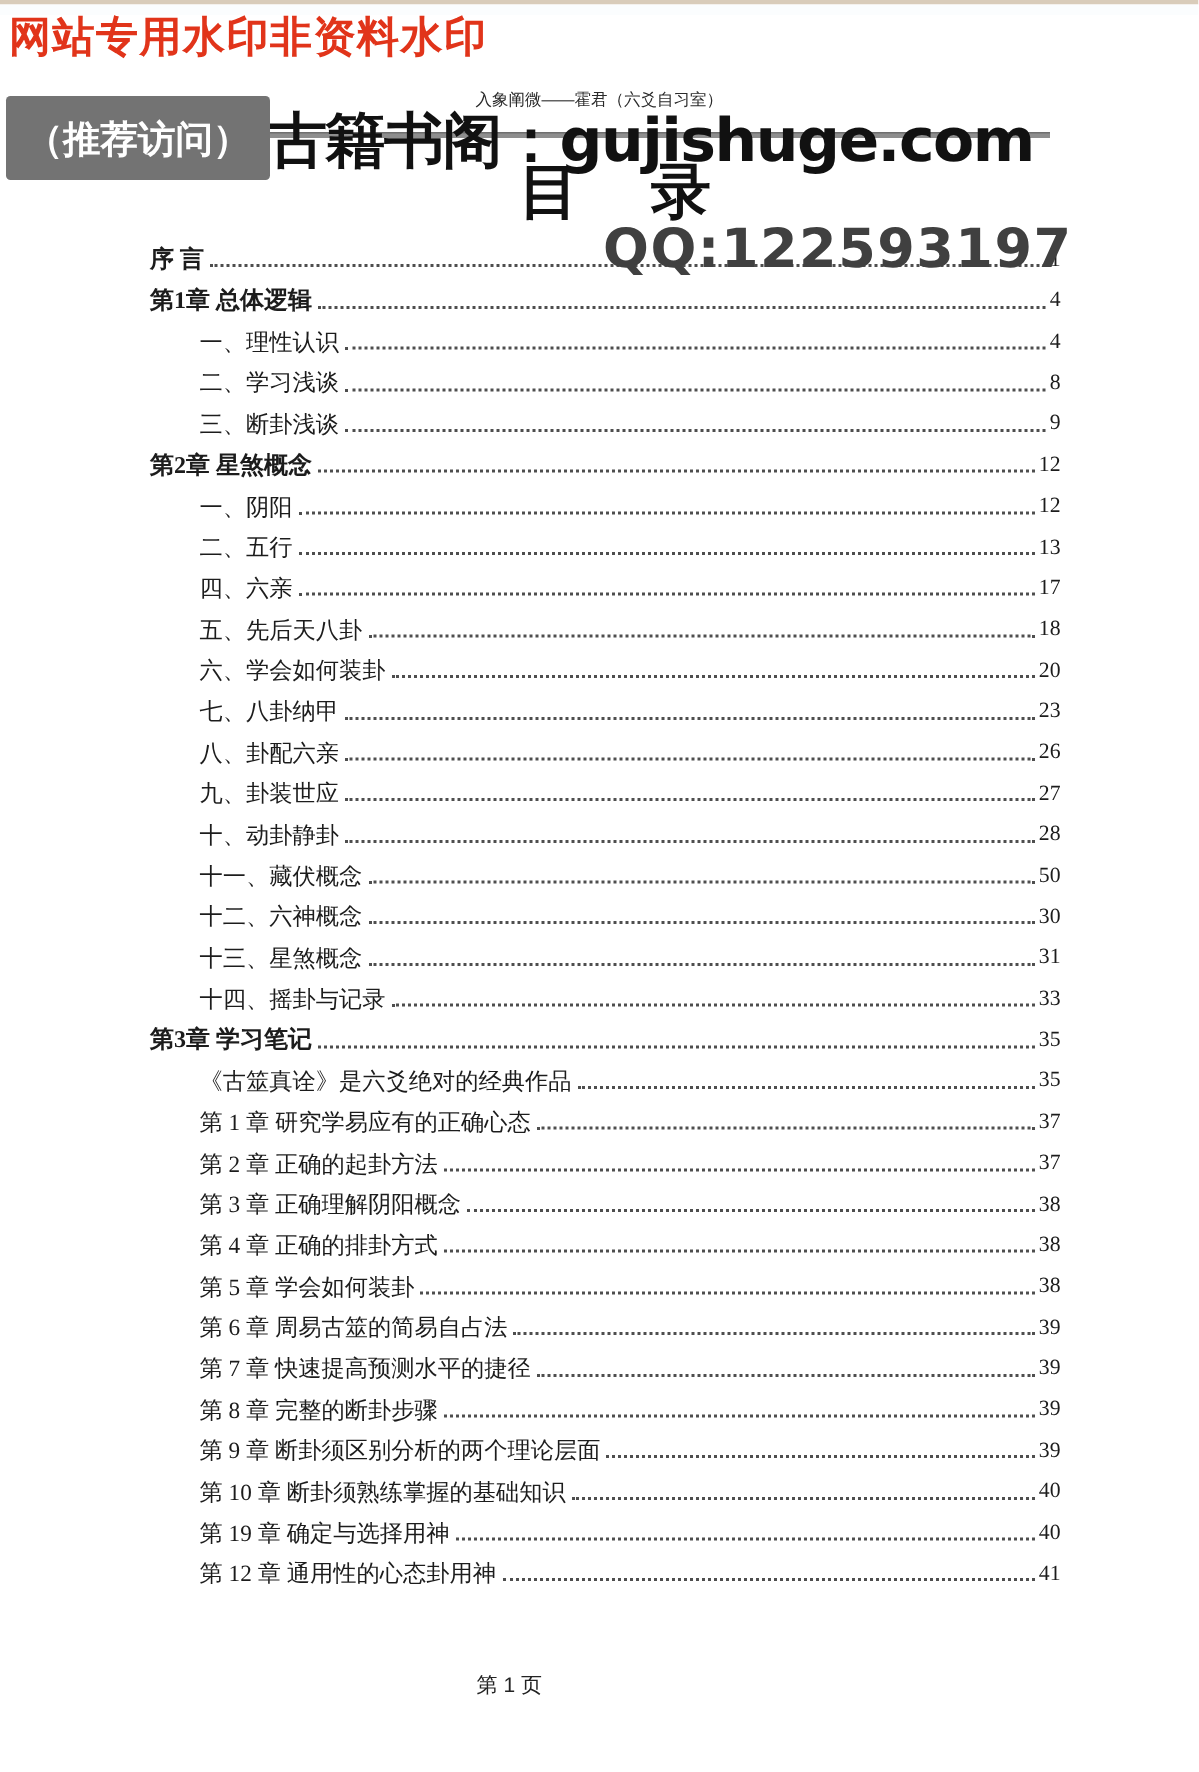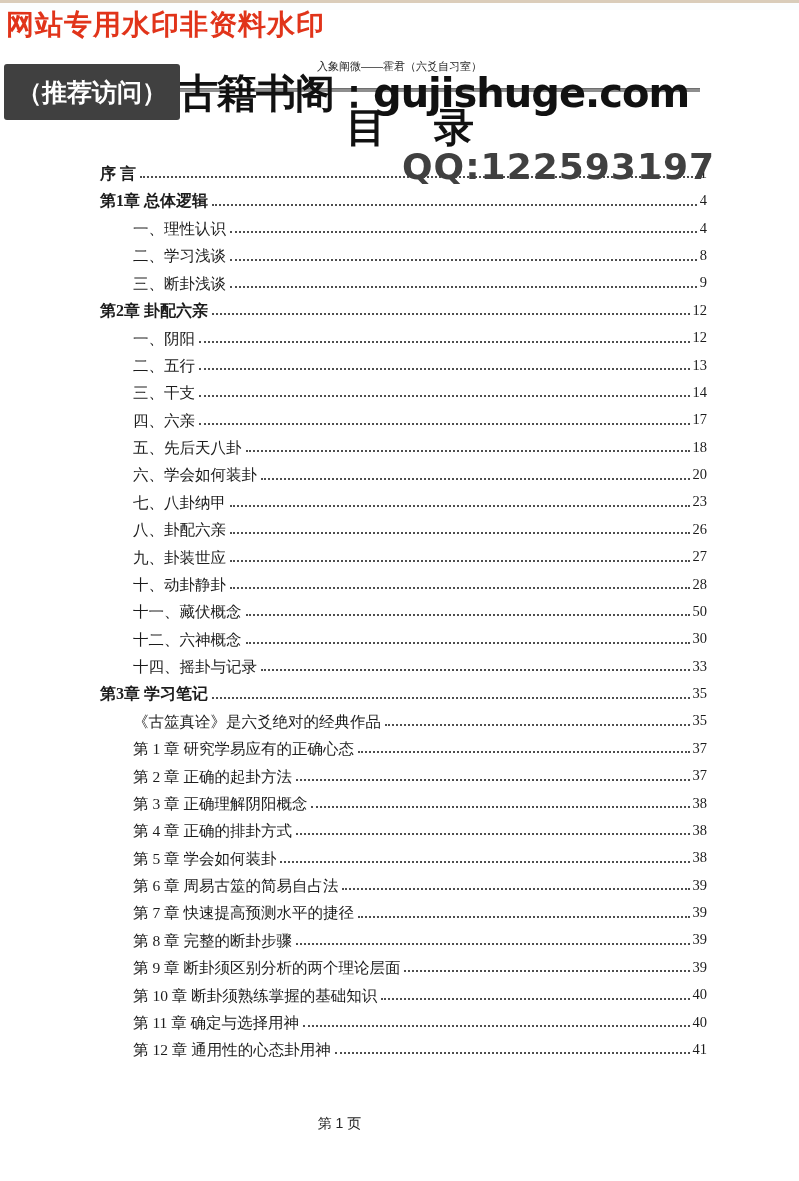--- a/index.html
+++ b/index.html
@@ -29,21 +29,21 @@
     position:absolute;left:0;top:59px;width:799px;
     text-align:center;font-size:11px;color:#2a2a2a;
     font-family:"Liberation Sans", sans-serif;
   }
   .header-rule{
     position:absolute;left:100px;top:88px;width:600px;height:3px;
     background:#8e8e8e;border-top:1px solid #6f6f6f;
   }
   .promo-badge{
     position:absolute;left:4px;top:64px;width:176px;height:56px;
-    background:#404040;border-radius:3px;
+    background:#737373;border-radius:3px;
     display:flex;align-items:center;justify-content:center;
     z-index:6;
   }
   .promo-badge .txt{
     color:#ffffff;font-family:"DejaVu Sans", sans-serif;
     font-weight:900;font-size:25px;white-space:nowrap;letter-spacing:0;
   }
   .site-wm{
     position:absolute;left:178px;top:66px;
     font-family:"DejaVu Sans", sans-serif;
@@ -129,40 +129,35 @@
       <span class="t">二、学习浅谈</span>
       <span class="leader"></span>
       <span class="pg">8</span>
     </div>
     <div class="toc-row sub">
       <span class="t">三、断卦浅谈</span>
       <span class="leader"></span>
       <span class="pg">9</span>
     </div>
     <div class="toc-row bold">
-      <span class="t">第2章 卦配六亲</span>
+      <span class="t">第2章 星煞概念</span>
       <span class="leader"></span>
       <span class="pg">12</span>
     </div>
     <div class="toc-row sub">
       <span class="t">一、阴阳</span>
       <span class="leader"></span>
       <span class="pg">12</span>
     </div>
     <div class="toc-row sub">
       <span class="t">二、五行</span>
       <span class="leader"></span>
       <span class="pg">13</span>
     </div>
     <div class="toc-row sub">
-      <span class="t">三、干支</span>
-      <span class="leader"></span>
-      <span class="pg">14</span>
-    </div>
-    <div class="toc-row sub">
       <span class="t">四、六亲</span>
       <span class="leader"></span>
       <span class="pg">17</span>
     </div>
     <div class="toc-row sub">
       <span class="t">五、先后天八卦</span>
       <span class="leader"></span>
       <span class="pg">18</span>
     </div>
     <div class="toc-row sub">
@@ -194,20 +189,25 @@
       <span class="t">十一、藏伏概念</span>
       <span class="leader"></span>
       <span class="pg">50</span>
     </div>
     <div class="toc-row sub">
       <span class="t">十二、六神概念</span>
       <span class="leader"></span>
       <span class="pg">30</span>
     </div>
     <div class="toc-row sub">
+      <span class="t">十三、星煞概念</span>
+      <span class="leader"></span>
+      <span class="pg">31</span>
+    </div>
+    <div class="toc-row sub">
       <span class="t">十四、摇卦与记录</span>
       <span class="leader"></span>
       <span class="pg">33</span>
     </div>
     <div class="toc-row bold">
       <span class="t">第3章 学习笔记</span>
       <span class="leader"></span>
       <span class="pg">35</span>
     </div>
     <div class="toc-row sub">
@@ -259,21 +259,21 @@
       <span class="t">第 9 章 断卦须区别分析的两个理论层面</span>
       <span class="leader"></span>
       <span class="pg">39</span>
     </div>
     <div class="toc-row sub">
       <span class="t">第 10 章 断卦须熟练掌握的基础知识</span>
       <span class="leader"></span>
       <span class="pg">40</span>
     </div>
     <div class="toc-row sub">
-      <span class="t">第 11 章 确定与选择用神</span>
+      <span class="t">第 19 章 确定与选择用神</span>
       <span class="leader"></span>
       <span class="pg">40</span>
     </div>
     <div class="toc-row sub">
       <span class="t">第 12 章 通用性的心态卦用神</span>
       <span class="leader"></span>
       <span class="pg">41</span>
     </div>
   </div>
 

